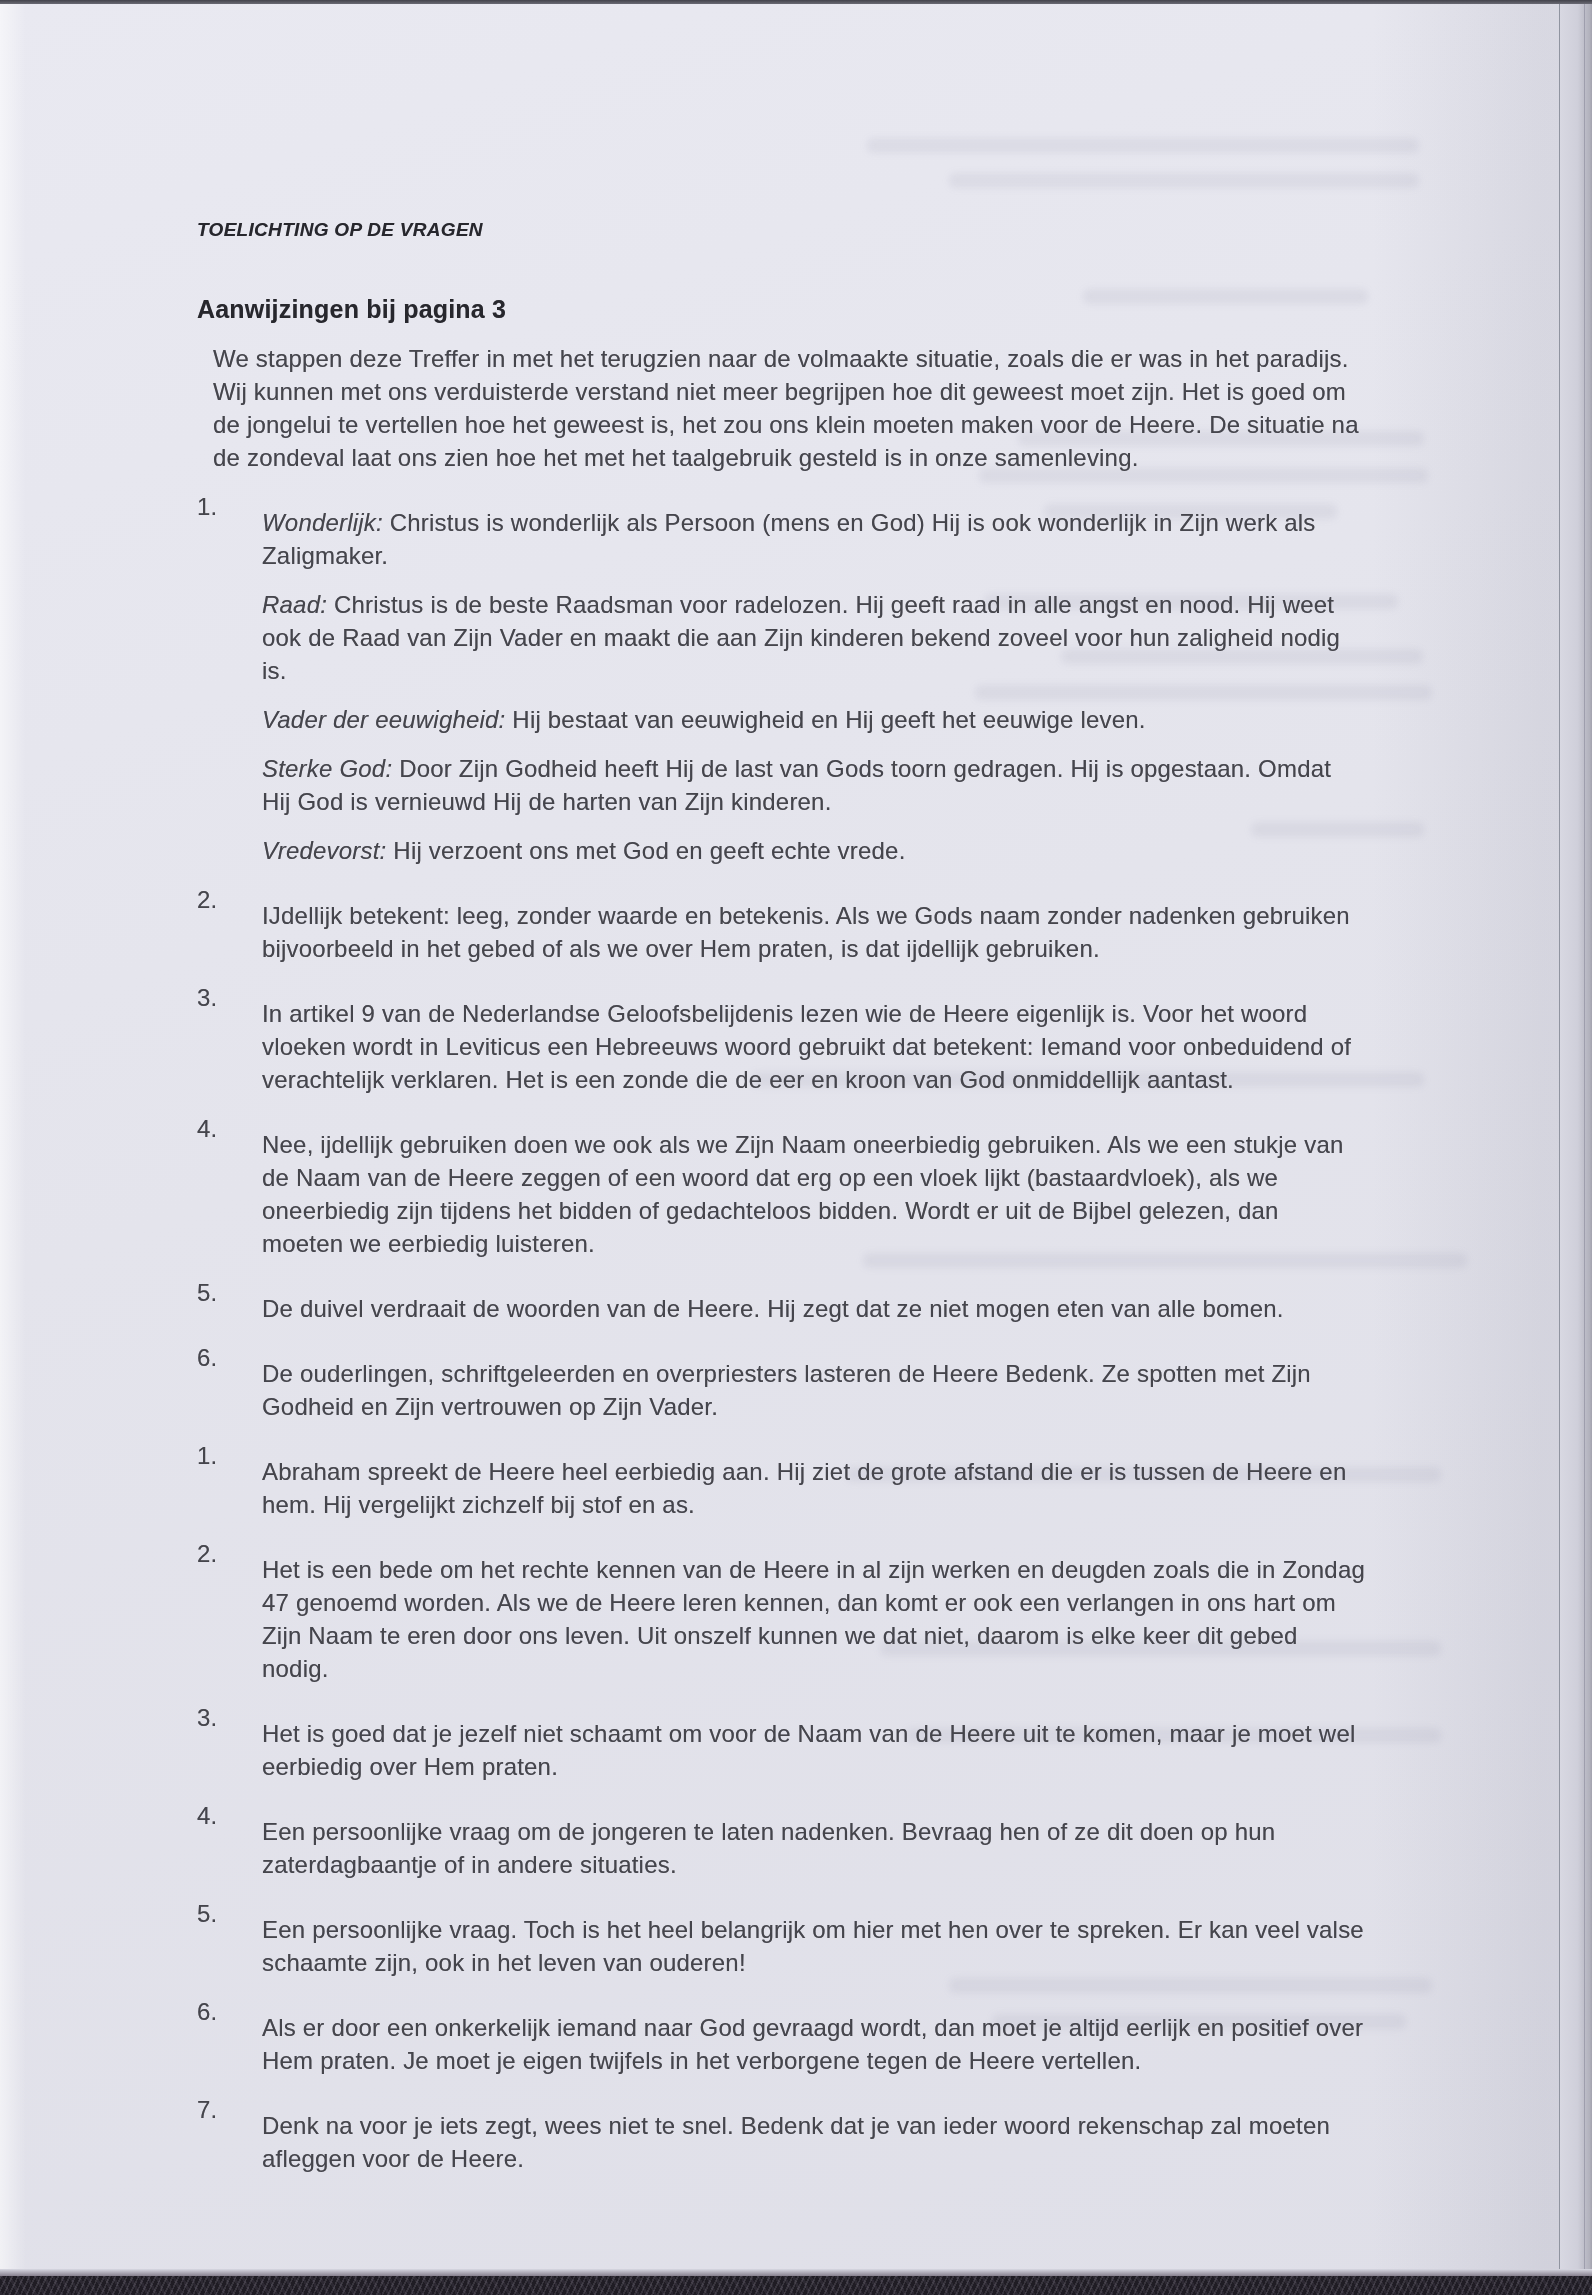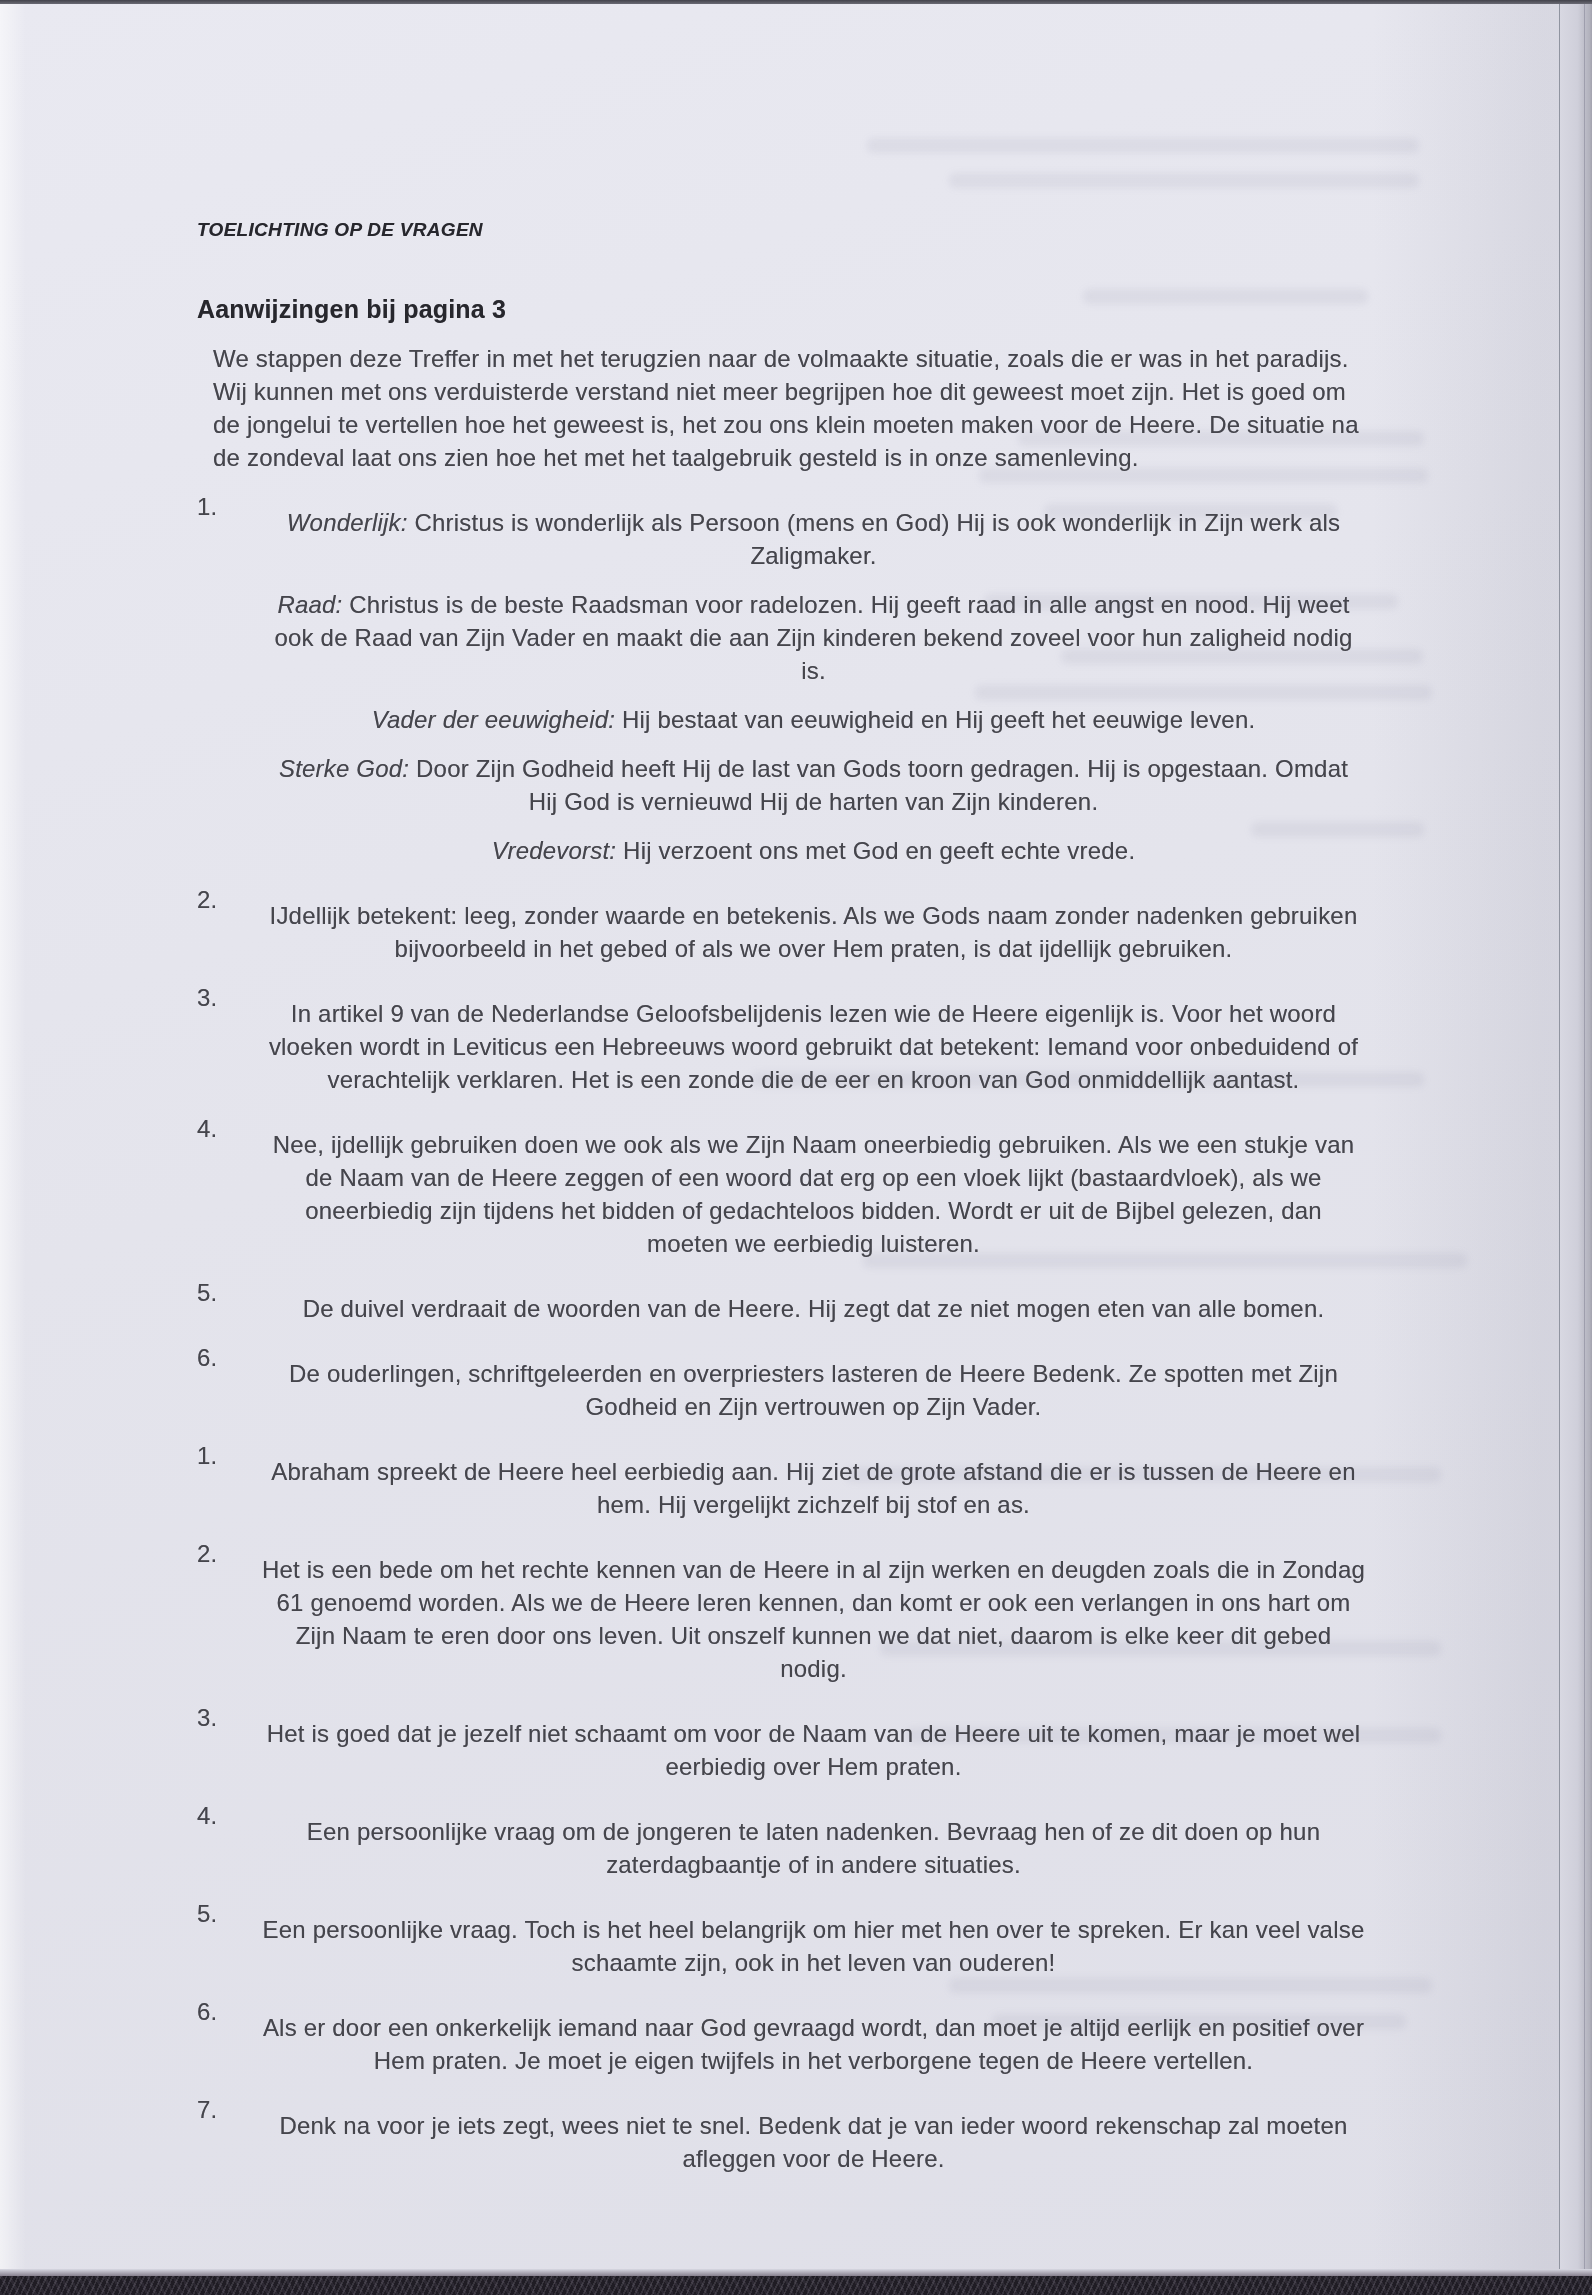--- a/index.html
+++ b/index.html
@@ -57,21 +57,21 @@
   .section-heading{
     margin:38px 0 7px 0;
     font-size:25px;line-height:33px;font-weight:bold;color:#27272d;
   }
   .section-heading.first{margin-top:0;}
   .section-heading.gap-large{margin-top:48px;}
   .para{margin:16px;}
   .list{margin:0;padding:0;}
   .item{display:flex;align-items:flex-start;}
   .num{flex:0 0 49px;width:49px;}
-  .itembody{flex:1 1 auto;min-width:0;text-align:center;}
+  .itembody{flex:1 1 auto;min-width:0;}
   .lead{font-style:italic;}
 </style>
 </head>
 <body>
 
 <div class="paper"></div>
 
 <div class="ghost" style="left:867px;top:138px;width:552px;"></div>
 <div class="ghost" style="left:949px;top:173px;width:470px;"></div>
 <div class="ghost" style="left:1083px;top:289px;width:285px;"></div>
@@ -158,21 +158,21 @@
     <div class="item">
       <span class="num">1.</span>
       <div class="itembody">
         <p class="para"><em class="lead"></em><span>Abraham spreekt de Heere heel eerbiedig aan. Hij ziet de grote afstand die er is tussen de Heere en hem. Hij vergelijkt zichzelf bij stof en as.</span></p>
       </div>
     </div>
 
     <div class="item">
       <span class="num">2.</span>
       <div class="itembody">
-        <p class="para"><em class="lead"></em><span>Het is een bede om het rechte kennen van de Heere in al zijn werken en deugden zoals die in Zondag 61 genoemd worden. Als we de Heere leren kennen, dan komt er ook een verlangen in ons hart om Zijn Naam te eren door ons leven. Uit onszelf kunnen we dat niet, daarom is elke keer dit gebed nodig.</span></p>
+        <p class="para"><em class="lead"></em><span>Het is een bede om het rechte kennen van de Heere in al zijn werken en deugden zoals die in Zondag 47 genoemd worden. Als we de Heere leren kennen, dan komt er ook een verlangen in ons hart om Zijn Naam te eren door ons leven. Uit onszelf kunnen we dat niet, daarom is elke keer dit gebed nodig.</span></p>
       </div>
     </div>
 
     <div class="item">
       <span class="num">3.</span>
       <div class="itembody">
         <p class="para"><em class="lead"></em><span>Het is goed dat je jezelf niet schaamt om voor de Naam van de Heere uit te komen, maar je moet wel eerbiedig over Hem praten.</span></p>
       </div>
     </div>
 

